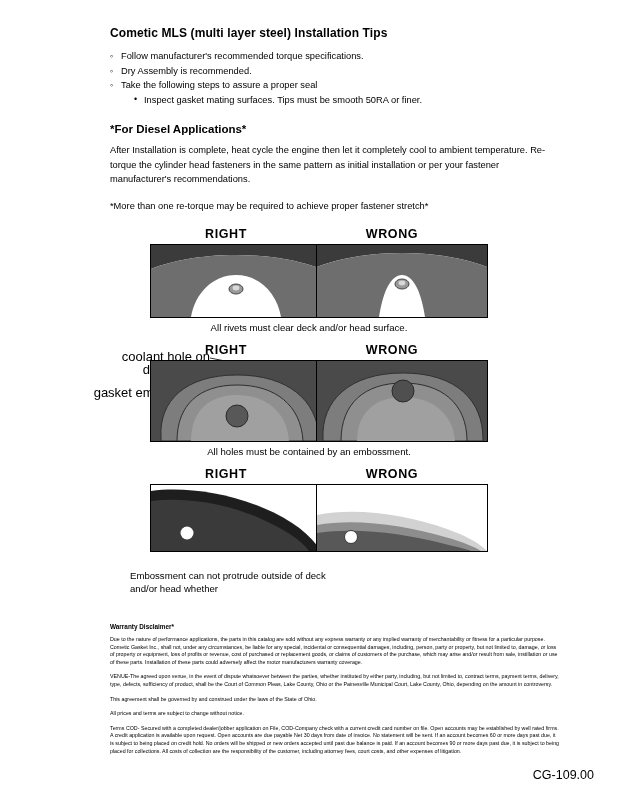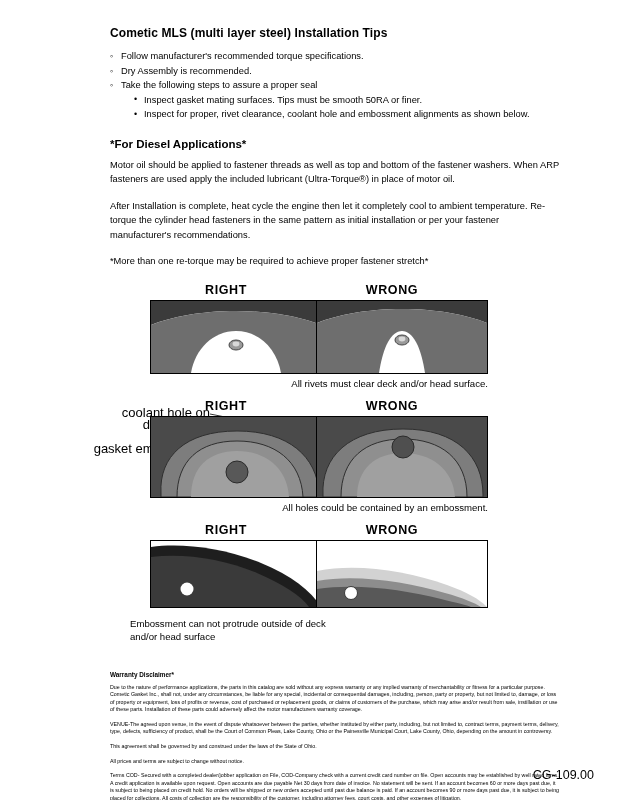--- a/index.html
+++ b/index.html
@@ -104,31 +104,31 @@
     box-sizing: border-box;
     overflow: hidden;
     position: relative;
     background: #ffffff;
   }
   .figbox.tall { height: 82px; }
   .figbox.short { height: 68px; }
   .caption {
     font-size: 9.6px;
     margin: 4px 0 0 0;
-    text-align: right;
+    text-align: center;
   }
   .caption-wrap {
     width: 358px;
     margin: 4px auto 0 auto;
   }
   .caption2 {
     font-size: 9.6px;
     line-height: 13px;
     width: 358px;
-    margin: 9px auto 0 auto;
+    margin: 17px auto 0 auto;
   }
 
   .annot {
     position: absolute;
     font-size: 13px;
     text-align: right;
     line-height: 12.5px;
   }
 
   
@@ -162,28 +162,26 @@
 
   <h1 class="title">Cometic MLS (multi layer steel) Installation Tips</h1>
 
   <ul class="bullets">
     <li><span>Follow manufacturer's recommended torque specifications.</span></li>
     <li><span>Dry Assembly is recommended.</span></li>
     <li>
       <span>Take the following steps to assure a proper seal</span>
       <ul class="sub">
         <li><span>Inspect gasket mating surfaces.  Tips must be smooth 50RA or finer.</span></li>
-        <li><span>Inspect for proper, rivet clearance, coolant hole and embossment alignments as shown below.</span></li>
       </ul>
     </li>
   </ul>
 
   <h2 class="subtitle">*For Diesel Applications*</h2>
 
-  <p class="para">Motor oil should be applied to fastener threads as well as top and bottom of the fastener washers.  When ARP fasteners are used apply the included lubricant (Ultra-Torque®) in place of motor oil.</p>
   <p class="para">After Installation is complete, heat cycle the engine then let it completely cool to ambient temperature. Re-torque the cylinder head fasteners in the same pattern as initial installation or per your fastener manufacturer's recommendations.</p>
   <p class="para last">*More than one re-torque may be required to achieve proper fastener stretch*</p>
 
   <div class="figures">
 
     <div class="figrow">
       <div class="figcol">
         <div class="figlabel">RIGHT</div>
         <div class="figbox">
           <svg width="170" height="72" viewBox="0 0 170 72">
@@ -249,21 +247,21 @@
               <path d="M6,78 C4,40 32,12 86,12 C140,12 166,40 166,78 L166,80 L6,80 Z" fill="#7d7d7d" stroke="#2f2f2f" stroke-width="1"></path>
               <path d="M24,80 C24,42 48,22 86,22 C124,22 150,42 150,80 Z" fill="#8f8f8f" stroke="#2f2f2f" stroke-width="1"></path>
               <path d="M40,80 C40,52 58,36 86,36 C114,36 136,52 138,80 Z" fill="#a0a0a0"></path>
               <circle cx="86" cy="30" r="11" fill="#4f4f4f" stroke="#2b2b2b" stroke-width="1"></circle>
             </svg>
           </div>
         </div>
       </div>
     </div>
     <div class="caption-wrap">
-      <div class="caption">All holes could be contained by an embossment.</div>
+      <div class="caption">All holes must be contained by an embossment.</div>
     </div>
 
     <div class="figrow" style="margin-top:10px;">
       <div class="figcol">
         <div class="figlabel">RIGHT</div>
         <div class="figbox short">
           <svg width="170" height="66" viewBox="0 0 170 66">
             <rect x="0" y="0" width="170" height="66" fill="#ffffff"></rect>
             <path d="M0,6 C30,2 70,6 110,22 C140,34 160,50 170,66 L0,66 Z" fill="#1e1e1e"></path>
             <path d="M0,16 C34,12 72,18 106,32 C132,43 150,55 158,66 L0,66 Z" fill="#3a3a3a"></path>
@@ -279,21 +277,21 @@
             <path d="M0,30 C40,22 90,30 130,44 C150,51 162,58 170,66 L0,66 Z" fill="#d2d2d2"></path>
             <path d="M0,40 C40,33 90,41 128,52 C146,57 158,62 164,66 L0,66 Z" fill="#8d8d8d"></path>
             <path d="M0,48 C40,42 88,49 124,58 C140,62 150,64 154,66 L0,66 Z" fill="#585858"></path>
             <circle cx="34" cy="52" r="6.5" fill="#ffffff" stroke="#3a3a3a" stroke-width="1"></circle>
           </svg>
         </div>
       </div>
     </div>
     <div class="caption2">
       <div>Embossment can not protrude outside of deck</div>
-      <div>and/or head surface</div>
+      <div>and/or head whether</div>
     </div>
   </div>
 
   <div class="warranty">
     <h3>Warranty Disclaimer*</h3>
     <p>Due to the nature of performance applications, the parts in this catalog are sold without any express warranty or any implied warranty of merchantability or fitness for a particular purpose.  Cometic Gasket Inc., shall not, under any circumstances, be liable for any special, incidental or consequential damages, including, person, party or property, but not limited to, damage, or loss of property or equipment, loss of profits or revenue, cost of purchased or replacement goods, or claims of customers of the purchase, which may arise and/or result from sale, instillation or use of these parts.  Installation of these parts could adversely affect the motor manufacturers warranty coverage.</p>
     <p>VENUE-The agreed upon venue, in the event of dispute whatsoever between the parties, whether instituted by either party, including, but not limited to, contract terms, payment terms, delivery, type, defects, sufficiency of product, shall be the Court of Common Pleas, Lake County, Ohio or the Painesville Municipal Court, Lake County, Ohio, depending on the amount in controversy.</p>
     <p>This agreement shall be governed by and construed under the laws of the State of Ohio.</p>
     <p>All prices and terms are subject to change without notice.</p>
     <p>Terms COD- Secured with a completed dealer/jobber application on File, COD-Company check with a current credit card number on file.  Open accounts may be established by well rated firms.  A credit application is available upon request.  Open accounts are due payable Net 30 days from date of invoice.  No statement will be sent.  If an account becomes 60 or more days past due, it is subject to being placed on credit hold.  No orders will be shipped or new orders accepted until past due balance is paid.  If an account becomes 90 or more days past due, it is subject to being placed for collections.  All costs of collection are the responsibility of the customer, including attorney fees, court costs, and other expenses of litigation.</p>

